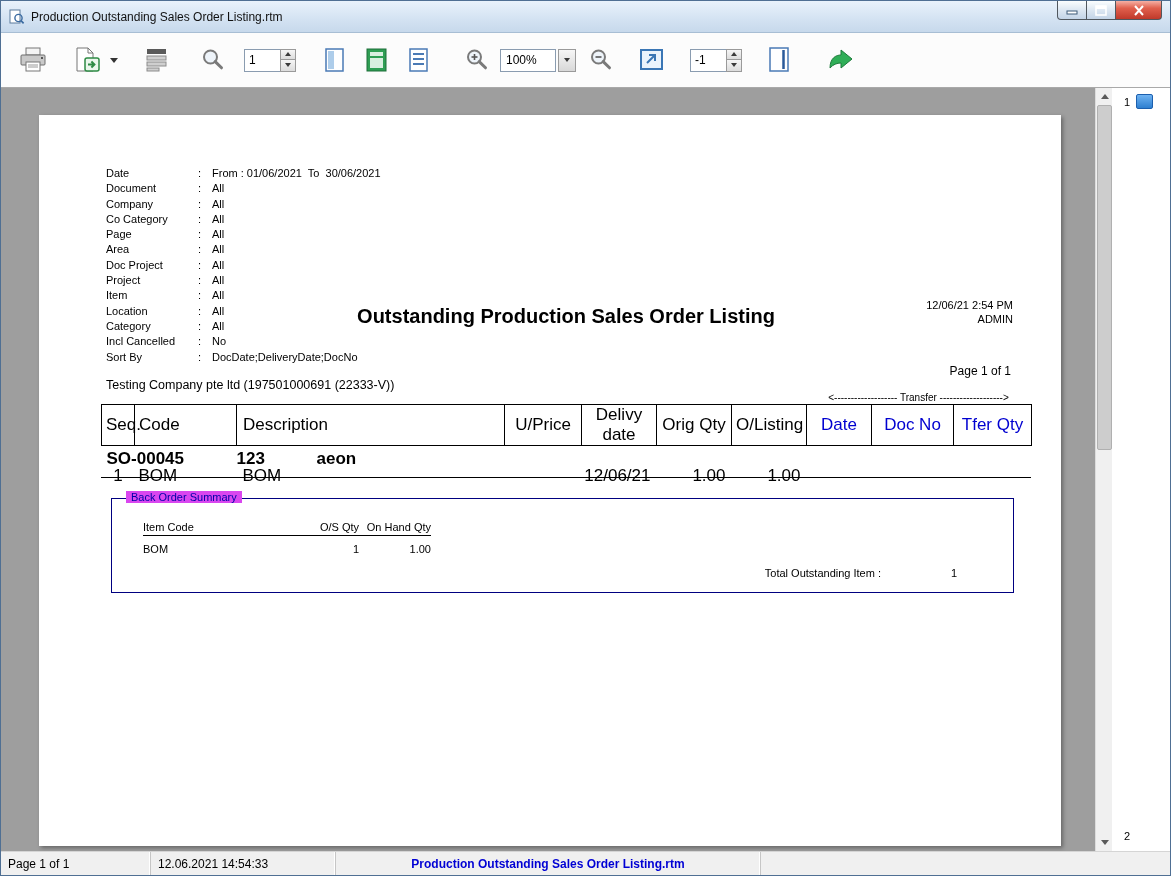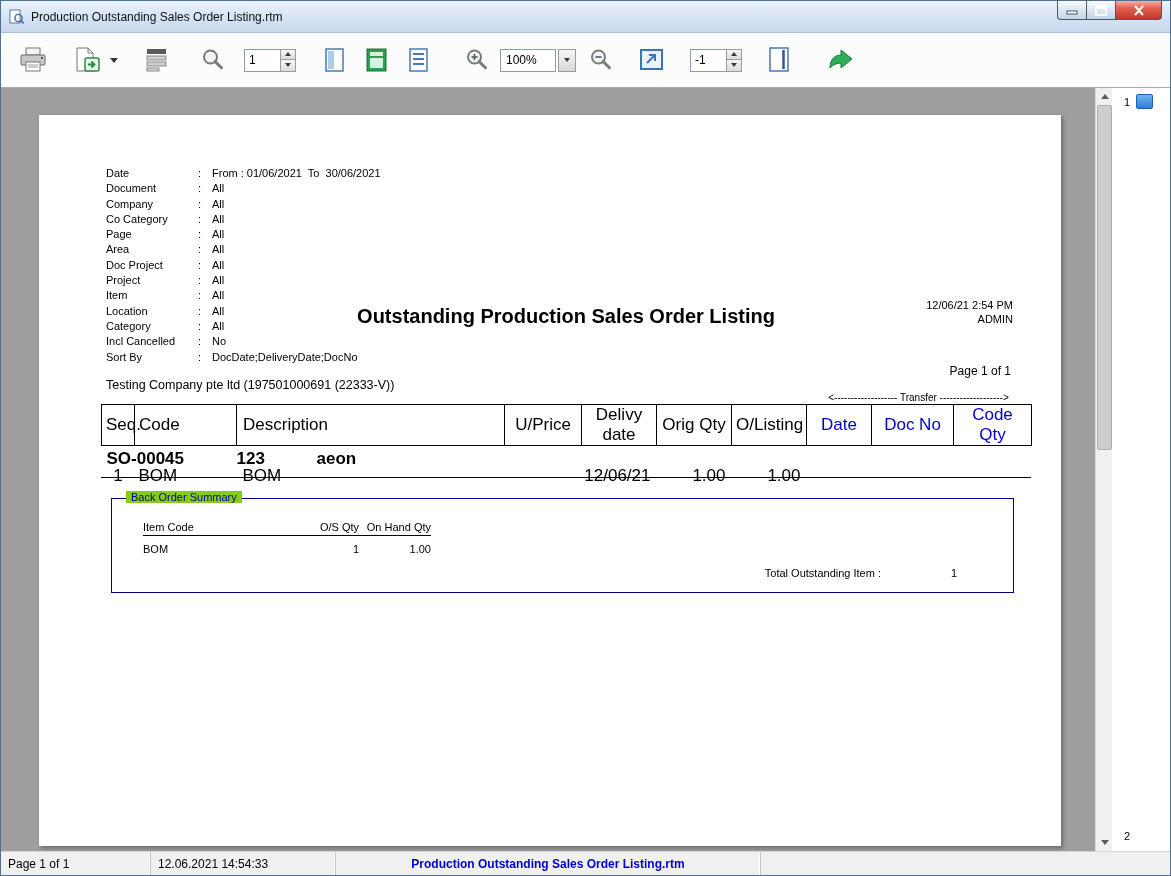--- a/index.html
+++ b/index.html
@@ -68,21 +68,21 @@
   .rpt-table td.c { text-align:center; }
   .rpt-table td.r { text-align:right; padding-right:6px; }
   .rpt-table td.blue { color:#0000d0; }
   .rpt-table tbody td { border:none; }
   .group-cell { position:relative; height:20px; }
   .group-cell span { position:absolute; top:3px; font-weight:bold; }
   .detail-row td { height:20px; vertical-align:middle; }
   .hline { position:absolute; left:62px; top:362px; width:930px; border-top:1px solid #000; }
 
   .summary-box { position:absolute; left:72px; top:383px; width:903px; height:95px; border:1px solid #000080; }
-  .summary-title { position:absolute; top:-8px; left:14px; background:#84cc16; padding:0 5px;
+  .summary-title { position:absolute; top:-8px; left:14px; background:#d946ef; padding:0 5px;
                    color:#0000a8; font-size:11px; }
   .summary-table { position:absolute; left:8px; top:22px; border-collapse:collapse; font-size:11px;margin-left:23px; }
   .summary-table td { padding:0; }
   .summary-table .hdr td { border-bottom:1px solid #000; padding-bottom:2px; }
   .summary-table .dat td { padding-top:7px; }
   .sum-r { text-align:right; }
   .summary-total { position:absolute; right:56px; top:68px; font-size:11px; display:flex; }
   .summary-total .tot-val { width:76px; text-align:right; }
 
   
@@ -373,21 +373,21 @@
             <tr>
               <td>Seq.</td>
               <td>Code</td>
               <td style="padding-left:6px;">Description</td>
               <td class="c">U/Price</td>
               <td class="c">Delivy date</td>
               <td class="c">Orig Qty</td>
               <td class="c">O/Listing</td>
               <td class="c blue">Date</td>
               <td class="c blue">Doc No</td>
-              <td class="c blue">Code Qty</td>
+              <td class="c blue">Tfer Qty</td>
             </tr>
           </thead>
           <tbody>
             <tr>
               <td class="group-cell" colspan="10">
                 <span style="left:5px;">SO-00045</span>
                 <span style="left:135px;">123</span>
                 <span style="left:215px;">aeon</span>
               </td>
             </tr>

